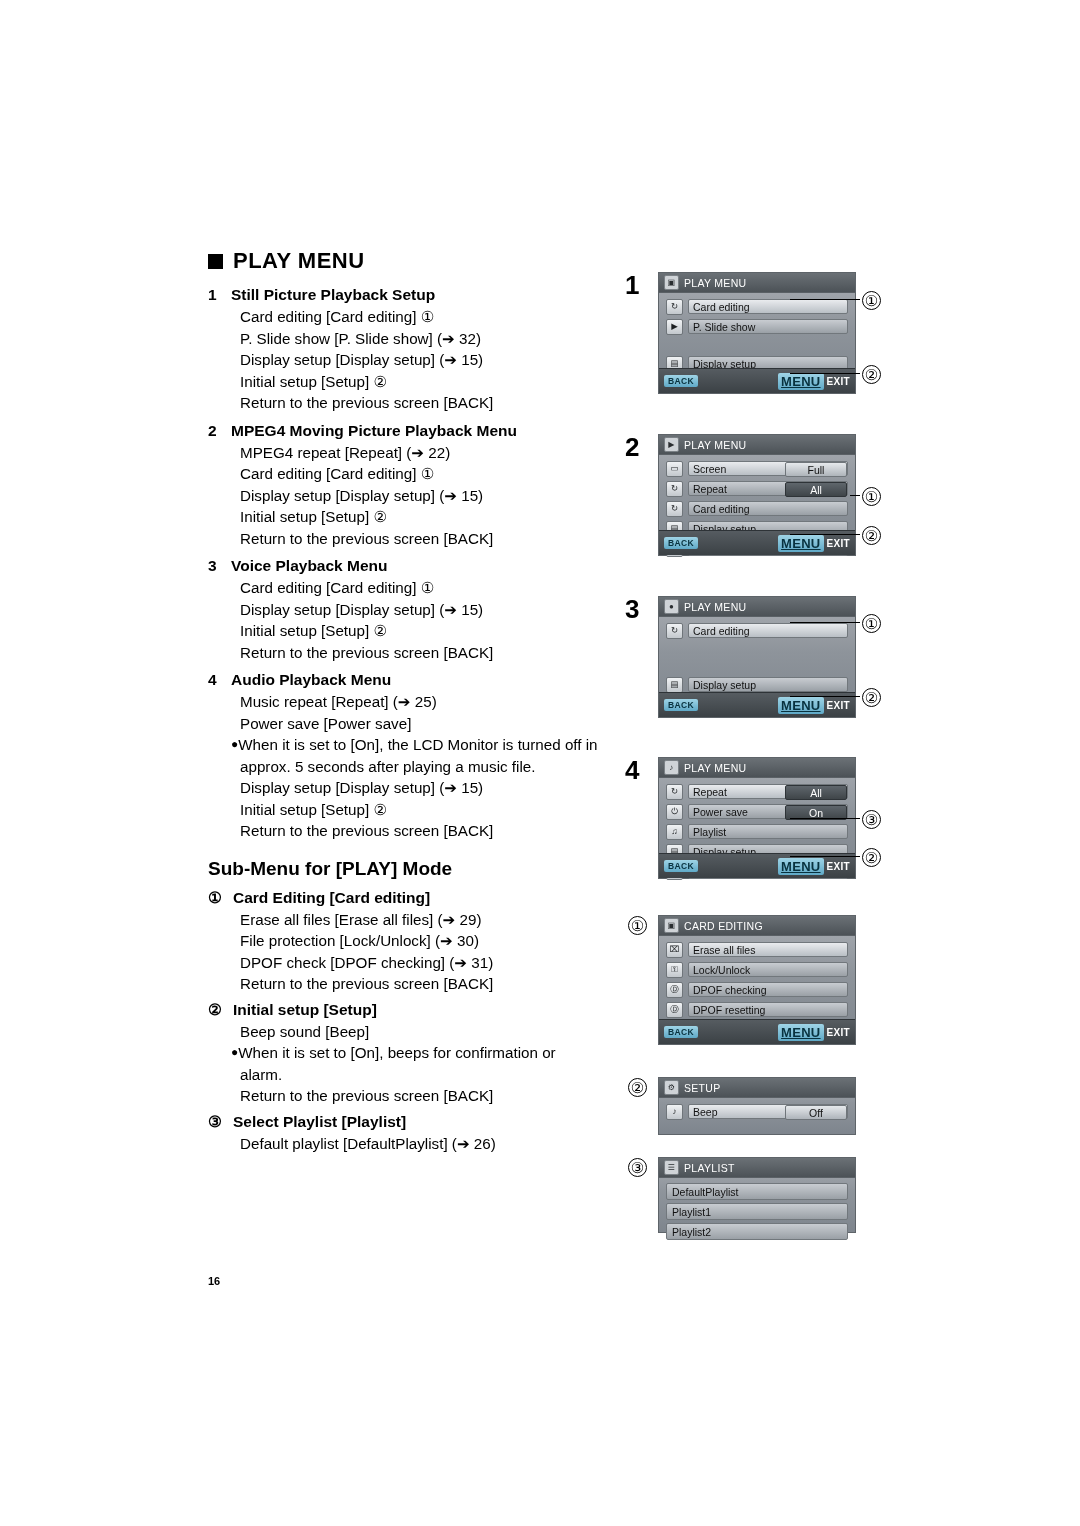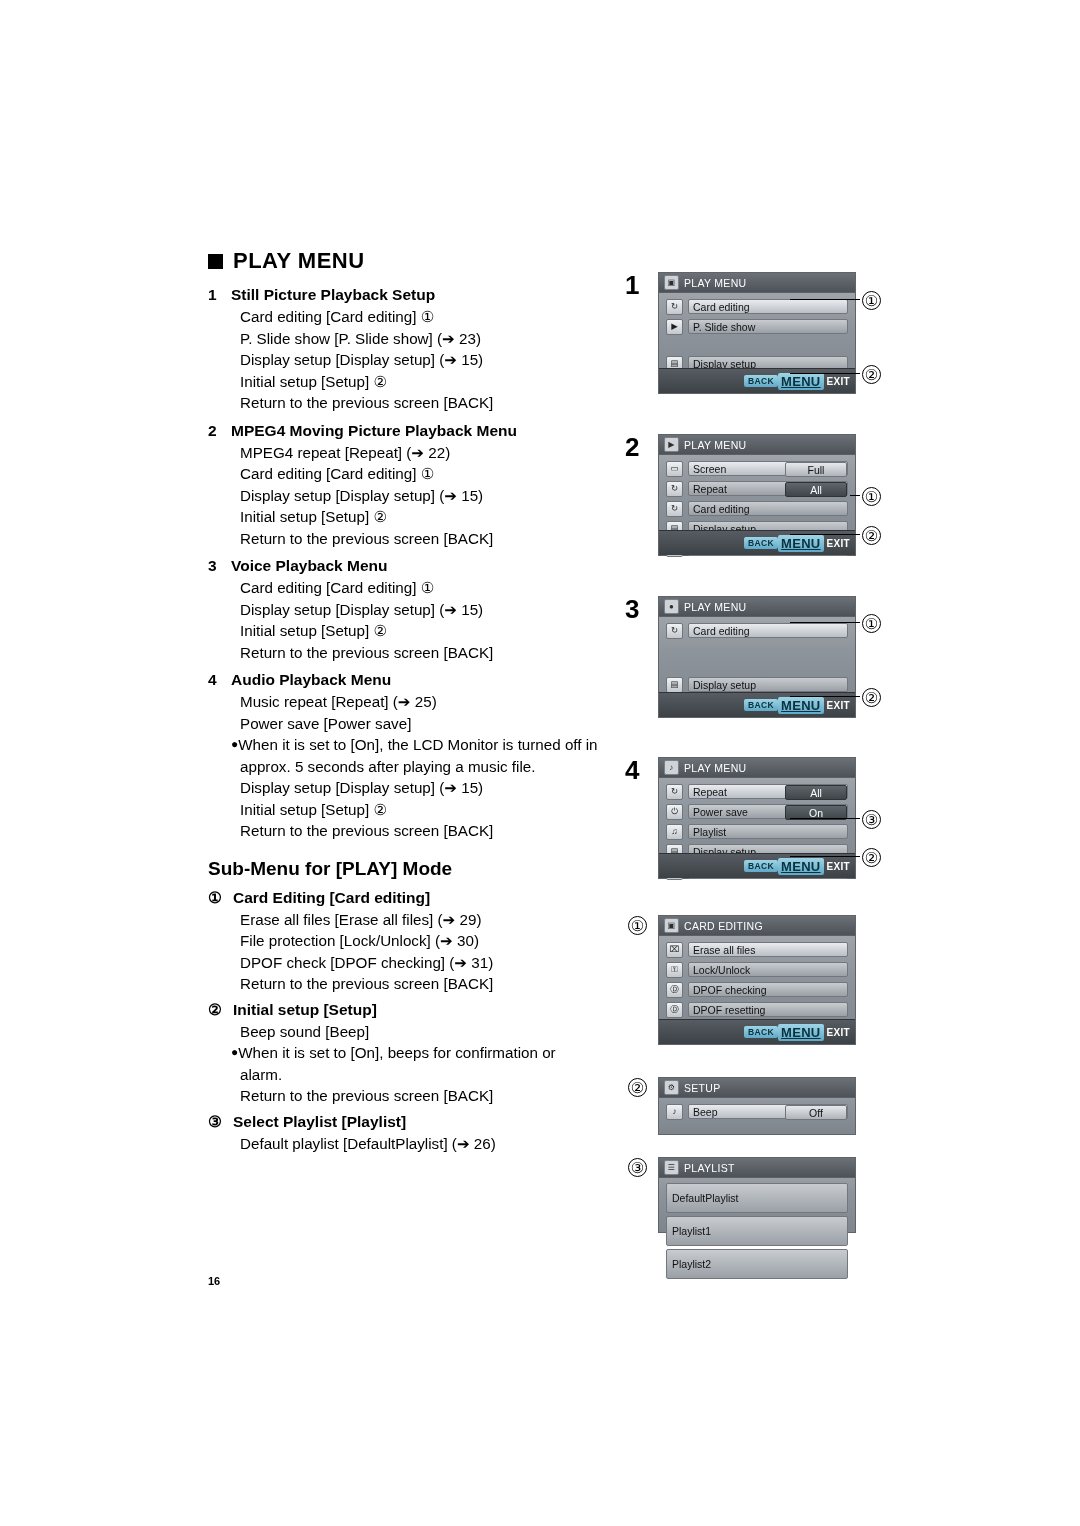--- a/index.html
+++ b/index.html
@@ -210,21 +210,21 @@
     height: 17px;
   }
   .lcd-foot {
     position: absolute;
     left: 0; right: 0; bottom: 0;
     height: 17px;
     background: linear-gradient(180deg,#565c61,#3b4145);
     border-top: 1px solid #2e3337;
     display: flex;
     align-items: center;
-    justify-content: flex-end;
+    justify-content: space-between;
     padding: 12px 5px;
     box-sizing: border-box;
     margin-top: 16px;
   }
   .badge-back {
     background: linear-gradient(180deg,#9fd4e6,#5fa9c7);
     color: #08323f;
     font-size: 8.5px;
     font-weight: bold;
     border-radius: 2px;
@@ -246,21 +246,21 @@
     color: #ffffff;
     font-size: 10px;
     font-weight: bold;
     letter-spacing: 0.3px;
   }
   .foot-right {
     display: flex;
     align-items: center;
   }
   .plain-row {
-    height: 30px;
+    height: 17px;
     margin-bottom: 3px;
     background: linear-gradient(180deg,#c8ccd1,#9aa0a6);
     border: 1px solid #71777c;
     border-radius: 2px;
     font-size: 10.5px;
     color: #111;
     display: flex;
     align-items: center;
     padding-left: 5px;
     box-sizing: border-box;
@@ -283,21 +283,21 @@
       <span class="black-square"></span>
       <span class="main-title">PLAY MENU</span>
     </div>
 
     <div class="sec">
       <div class="sec-title">
         <span class="sec-num">1</span>
         <span>Still Picture Playback Setup</span>
       </div>
       <div class="body-line">Card editing [Card editing] ①</div>
-      <div class="body-line">P. Slide show [P. Slide show] (➔ 23)</div>
+      <div class="body-line">P. Slide show [P. Slide show] (➔ 32)</div>
       <div class="body-line">Display setup [Display setup] (➔ 15)</div>
       <div class="body-line">Initial setup [Setup] ②</div>
       <div class="body-line">Return to the previous screen [BACK]</div>
     </div>
 
     <div class="sec" style="margin-top:8px;">
       <div class="sec-title">
         <span class="sec-num">2</span>
         <span>MPEG4 Moving Picture Playback Menu</span>
       </div>

